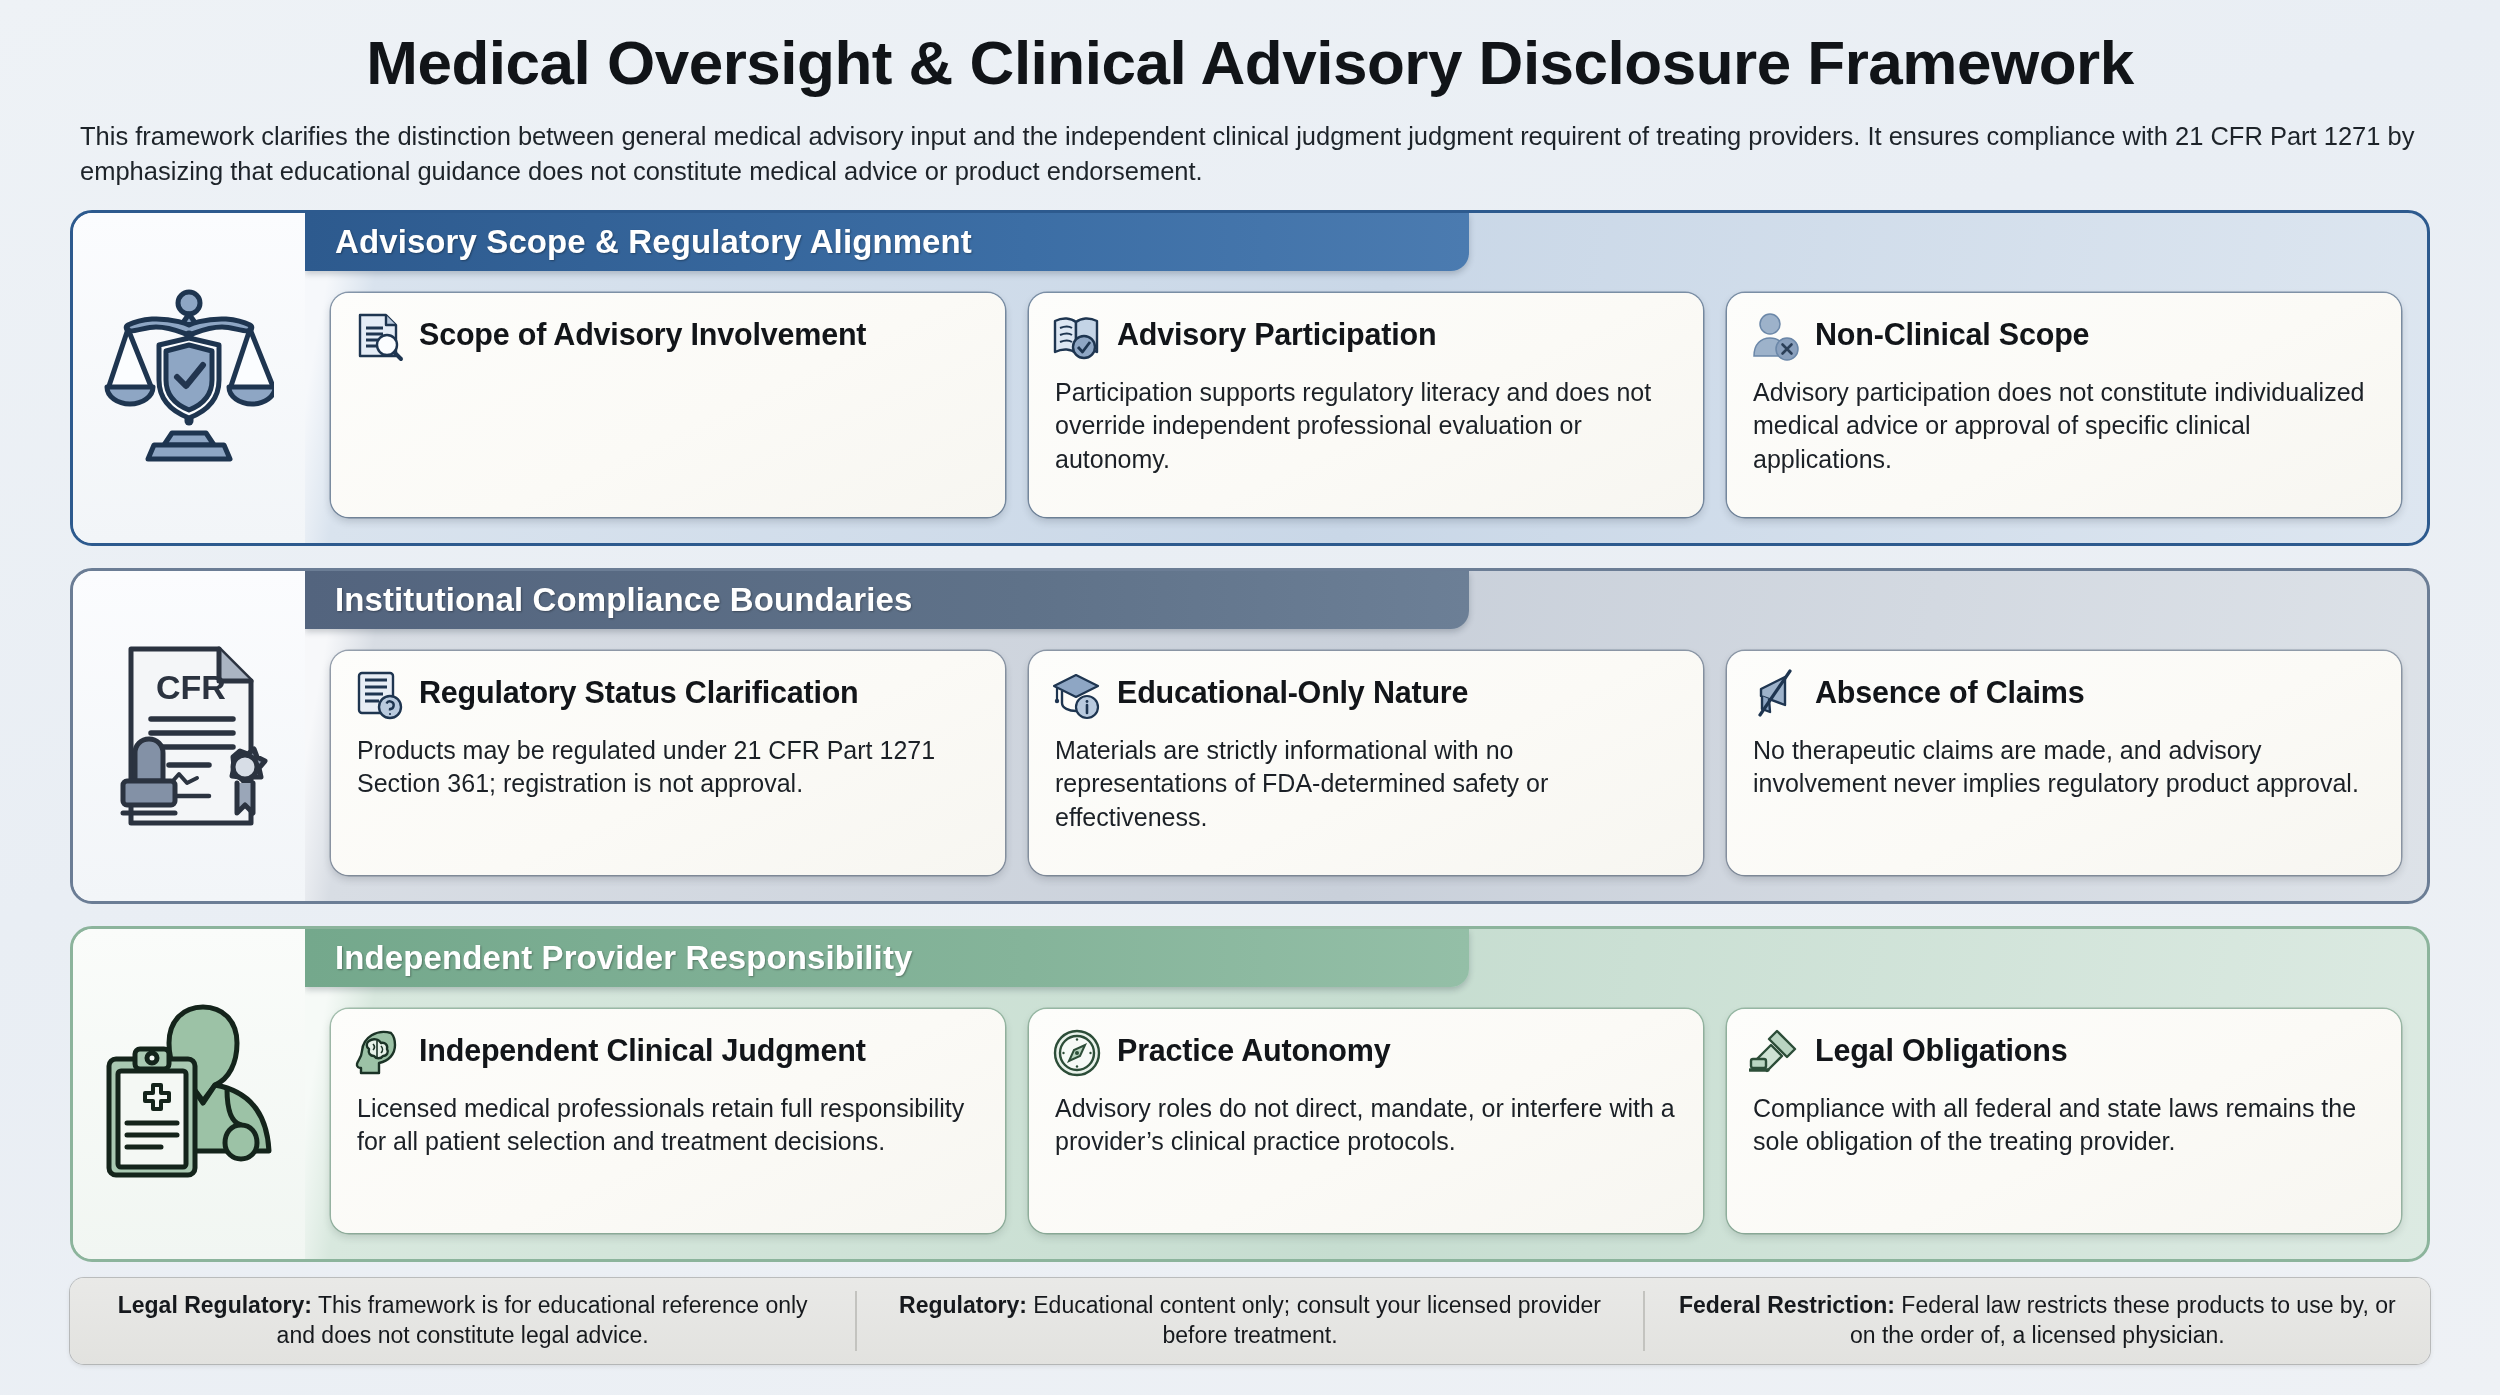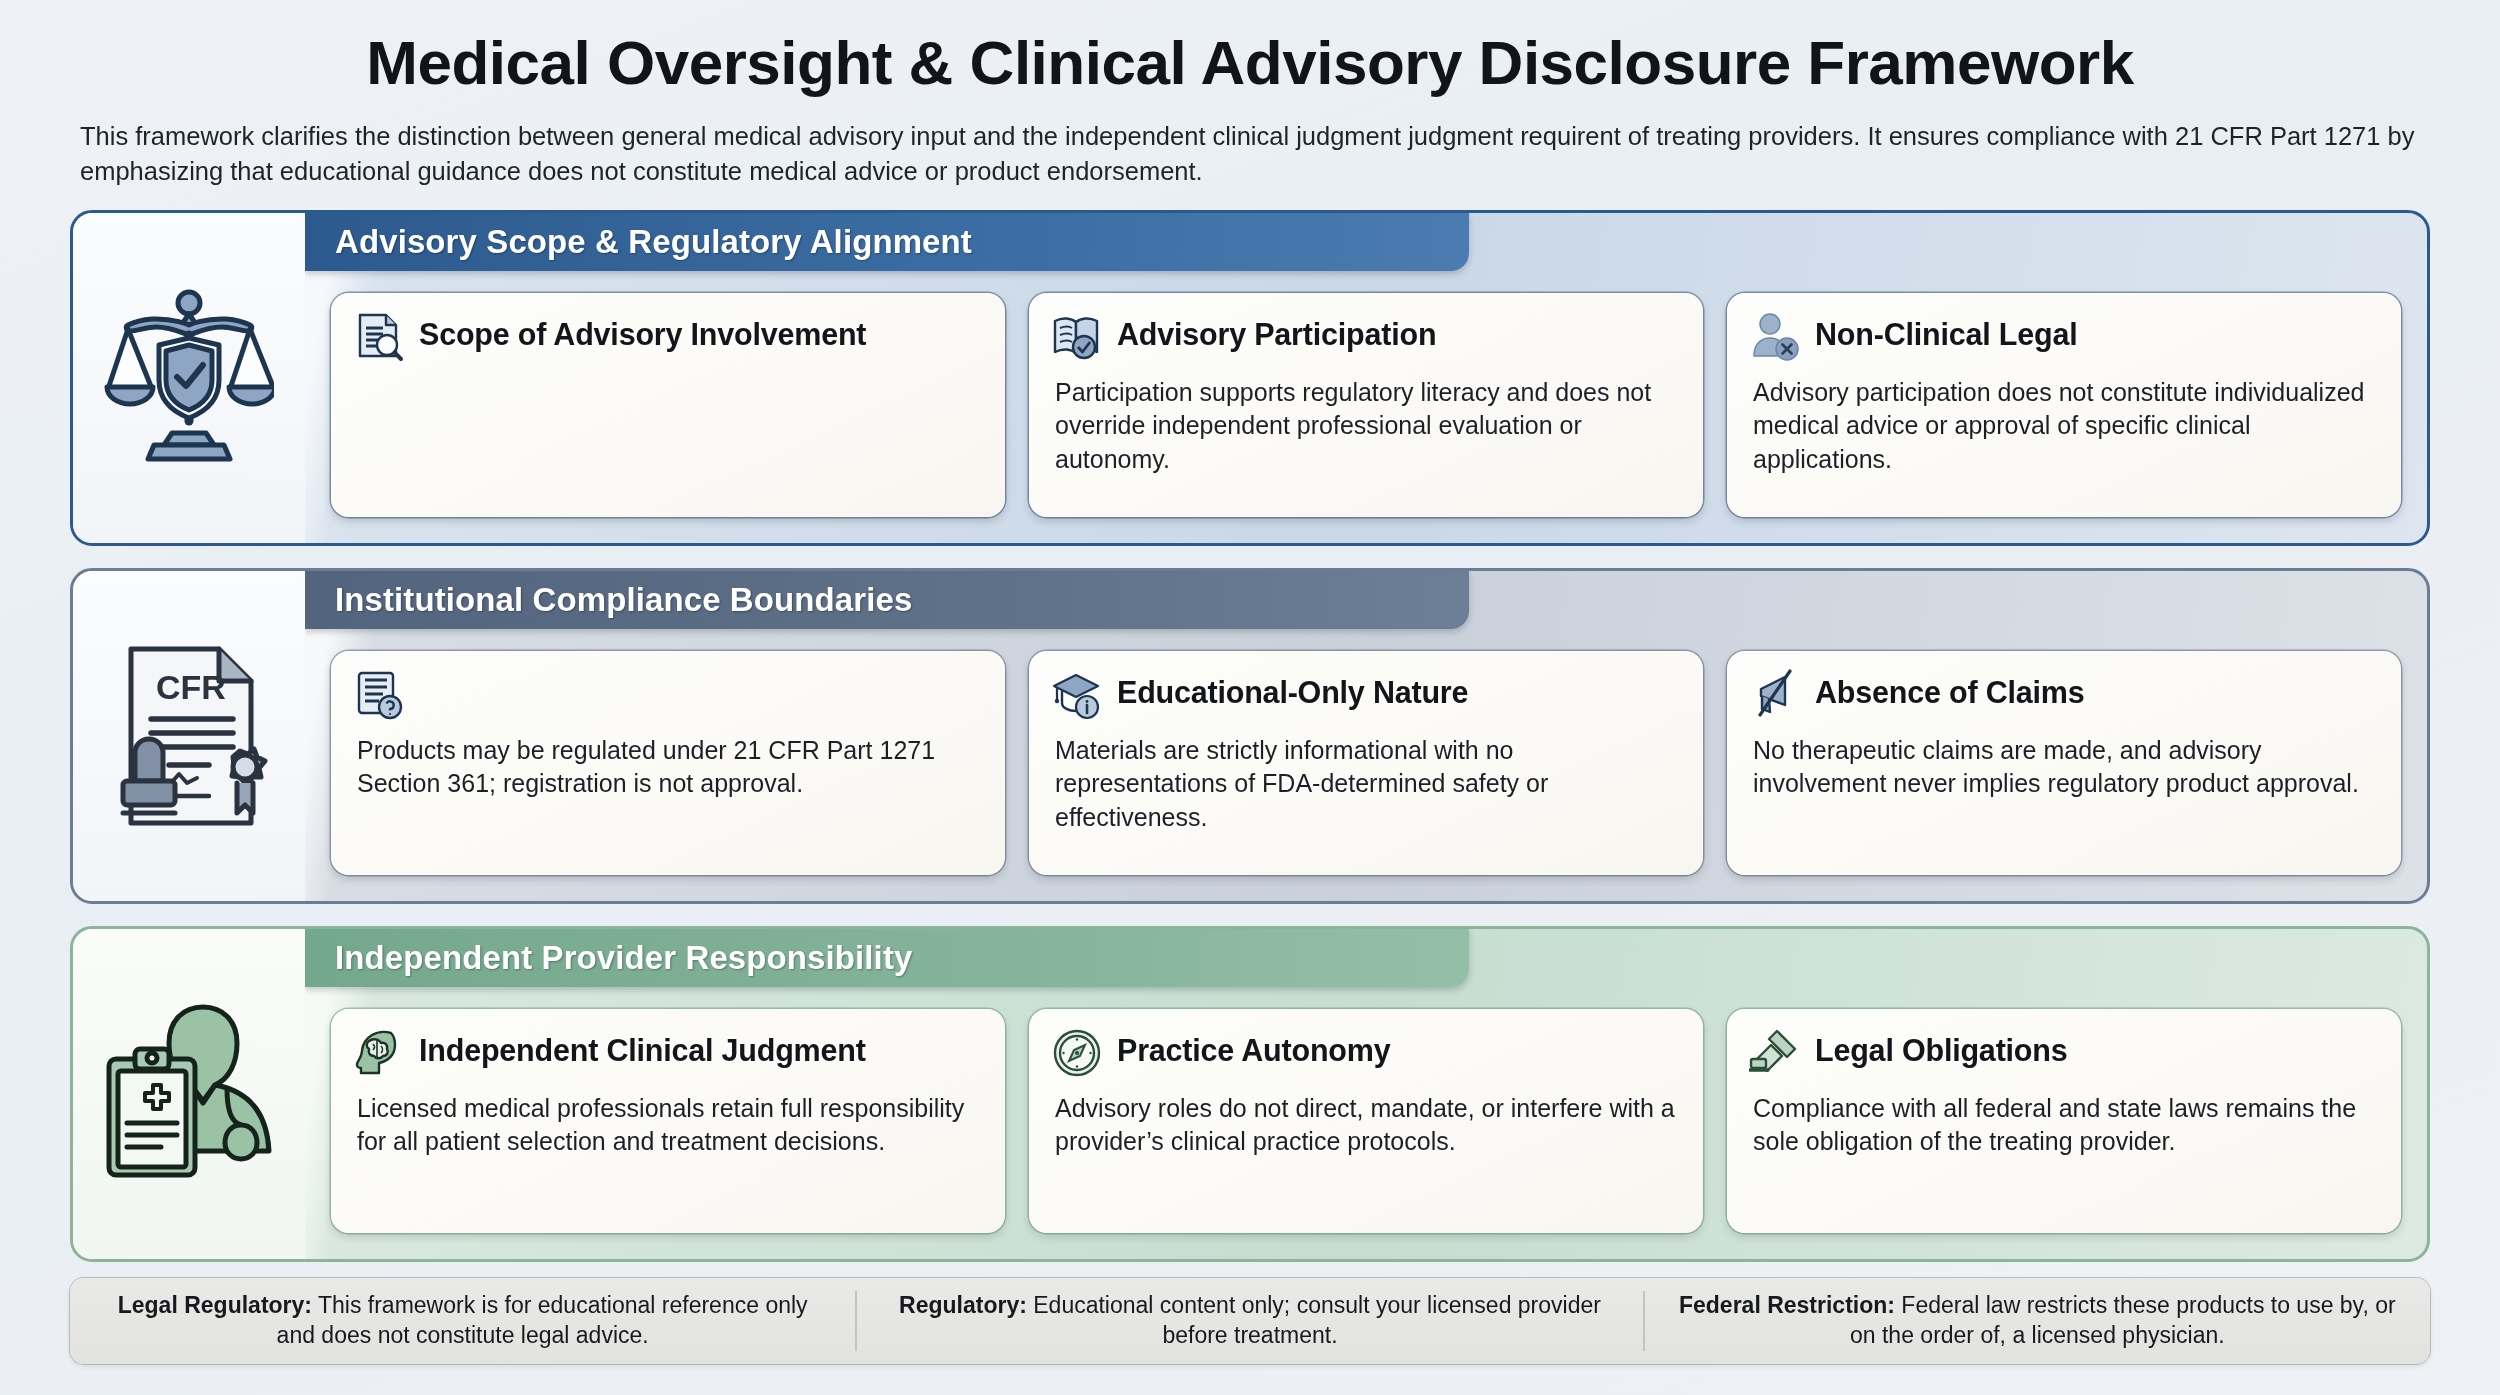--- a/index.html
+++ b/index.html
@@ -257,21 +257,21 @@
             <div class="card">
               <div class="card-head">
                 <svg class="card-icon" viewBox="0 0 52 52">
                   <g stroke="#6b87a8" stroke-width="1.5" fill="#9db2ca">
                     <circle cx="21" cy="13" r="10"></circle>
                     <path d="M5 45 C5 33 12 27 21 27 C30 27 37 33 37 45 Z"></path>
                     <circle cx="38" cy="38" r="11" fill="#8aa0bd"></circle>
                   </g>
                   <path d="M33.5 33.5 L42.5 42.5 M42.5 33.5 L33.5 42.5" stroke="#2b3f58" stroke-width="2.6" stroke-linecap="round" fill="none"></path>
                 </svg>
-                <div class="card-title">Non-Clinical Legal</div>
+                <div class="card-title">Non-Clinical Scope</div>
               </div>
               <div class="card-desc">Advisory participation does not constitute individualized medical advice or approval of specific clinical applications.</div>
             </div>
 
           </div>
         </div>
       </div>
     </div>
 
     <div class="band slate">
@@ -309,20 +309,21 @@
               <div class="card-head">
                 <svg class="card-icon" viewBox="0 0 52 52">
                   <g stroke="#1e3550" stroke-width="2.4" fill="none" stroke-linejoin="round">
                     <rect x="6" y="4" width="34" height="40" rx="3" fill="#e7edf5"></rect>
                     <path d="M12 11 H34 M12 18 H34 M12 25 H30 M12 32 H26" stroke-width="2.8"></path>
                     <circle cx="37" cy="38" r="11" fill="#b9cade"></circle>
                     <path d="M33.5 34.5 A3.8 3.8 0 1 1 37 40 V41.5" stroke-width="2.4"></path>
                     <circle cx="37" cy="45" r="1.1" fill="#1e3550" stroke="none"></circle>
                   </g>
                 </svg>
+                <div class="card-title">Regulatory Status Clarification</div>
               </div>
               <div class="card-desc">Products may be regulated under 21 CFR Part 1271 Section 361; registration is not approval.</div>
             </div>
 
             <div class="card">
               <div class="card-head">
                 <svg class="card-icon" viewBox="0 0 52 52">
                   <g stroke="#1e3550" stroke-width="2.2" fill="none" stroke-linejoin="round">
                     <path d="M25 6 L47 17 L25 28 L3 17 Z" fill="#8ea6c4"></path>
                     <path d="M11 22 V34 C11 39 18 42 25 42 C29 42 33 41 35 39" stroke-width="2.4"></path>

